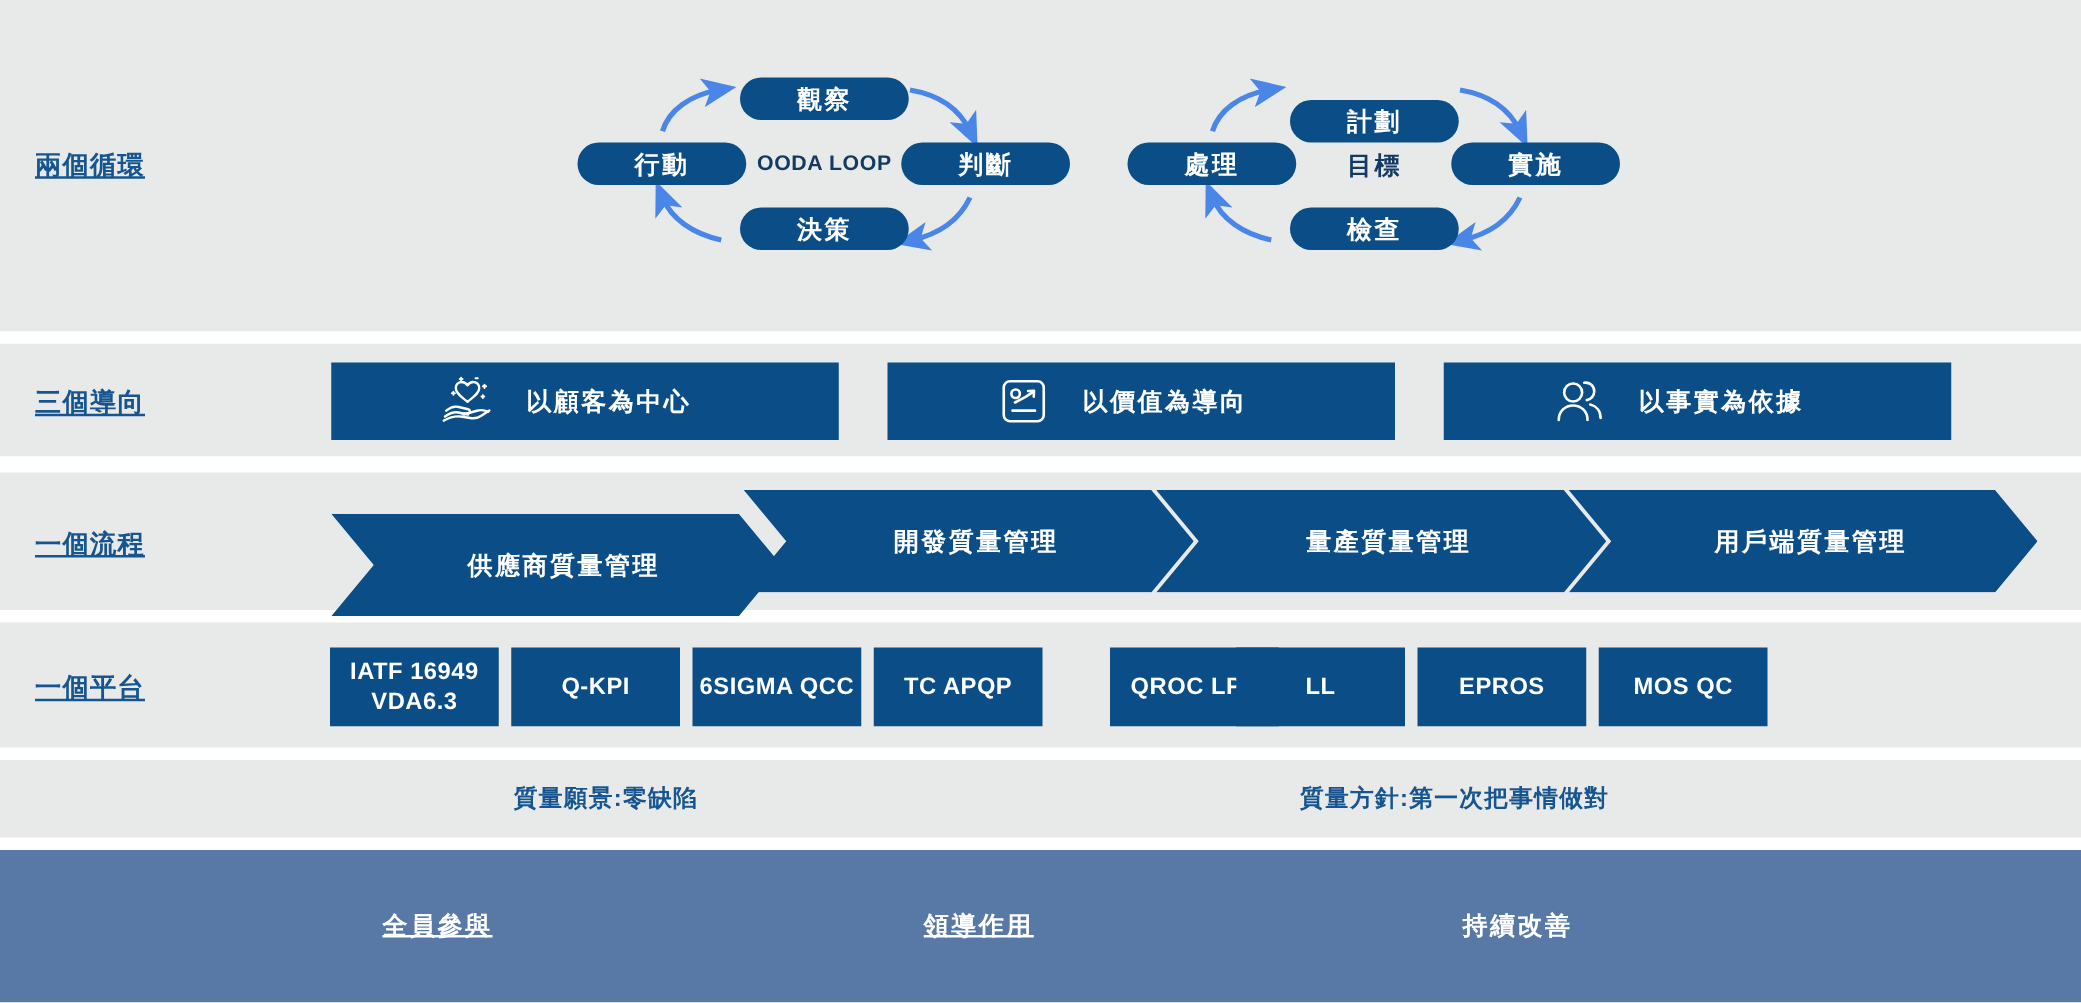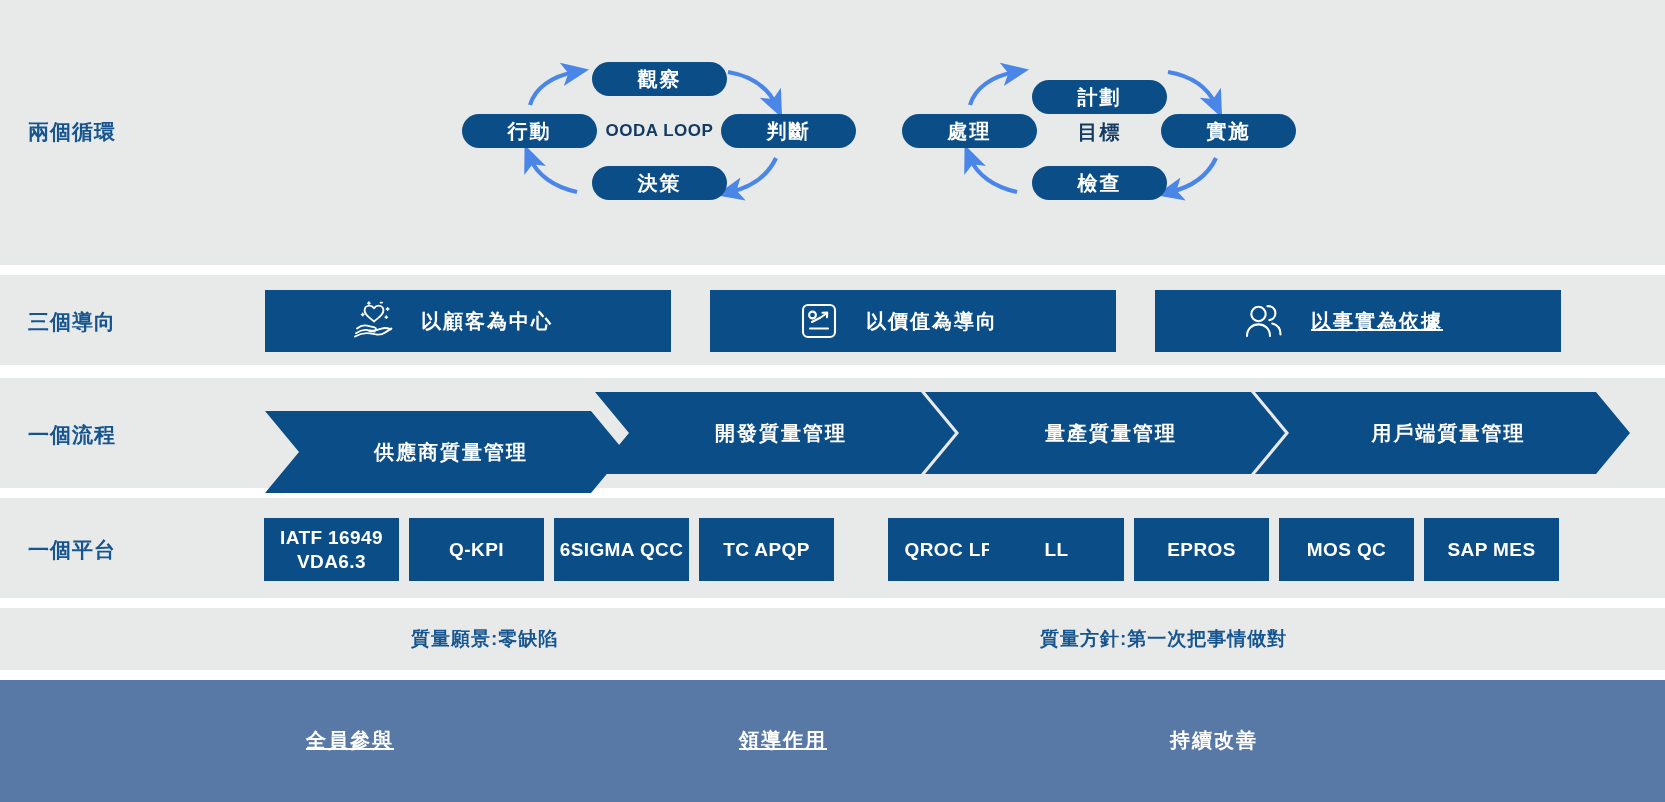--- a/index.html
+++ b/index.html
@@ -28,20 +28,21 @@
     background: #e8eaea;
   }
   .row-label {
     position: absolute;
     left: 28px;
     color: #16558f;
     font-size: 21px;
     font-weight: 700;
     letter-spacing: 1px;
     white-space: nowrap;
+    text-decoration: underline;
   }
 
   
   #band-cycles { top: 0; height: 265px; }
 
   .loop { position: absolute; top: 0; height: 265px; }
   .pill {
     position: absolute;
     background: #0b4d86;
     border-radius: 24px;
@@ -243,21 +244,21 @@
           <rect x="6" y="5" width="32" height="32" rx="5"></rect>
           <circle cx="15.5" cy="15" r="3.4"></circle>
           <path d="M15 22 L23.5 17.5 L29.5 13.5"></path>
           <path d="M25.5 12.8 L30.2 12.6 L30 17.3"></path>
           <path d="M13 28.5 L31 28.5"></path>
         </svg>
       </div>
       <div class="orient-label">以價值為導向</div>
     </div>
 
-    <div class="orient-card" style="left:1155px; width:406px;text-decoration:underline;">
+    <div class="orient-card" style="left:1155px; width:406px;">
       <div class="orient-icon">
         <svg width="48" height="40" viewBox="0 0 48 40" fill="none" stroke="#ffffff" stroke-width="2.1" stroke-linecap="round" stroke-linejoin="round">
           <circle cx="18.5" cy="13" r="7.2"></circle>
           <path d="M7 35 C7 27.8 12.2 23.4 18.5 23.4 C24.8 23.4 30 27.8 30 35"></path>
           <path d="M27.4 5.2 C31.8 4.6 35.4 7.8 35.4 12 C35.4 15.6 32.8 18.6 29.4 19.1"></path>
           <path d="M32.2 22.6 C37.2 23.8 40.5 27.8 40.5 33.4"></path>
         </svg>
       </div>
       <div class="orient-label">以事實為依據</div>
     </div>
@@ -301,23 +302,20 @@
     </div>
     <div class="tile" style="left:989px; width:135px;">
       <div>LL</div>
     </div>
     <div class="tile" style="left:1134px; width:135px;">
       <div>EPROS</div>
     </div>
     <div class="tile" style="left:1279px; width:135px;">
       <div>MOS QC</div>
     </div>
-    <div class="tile" style="left:1424px; width:135px;">
-      <div>SAP MES</div>
-    </div>
   </div>
 
   <div class="band" id="band-statements">
     <div class="statement" style="left:411px;">質量願景:零缺陷</div>
     <div class="statement" style="left:1040px;">質量方針:第一次把事情做對</div>
   </div>
 
   <div class="band" id="band-footer">
     <div class="footer-item" style="left:350px;text-decoration:underline;">全員參與</div>
     <div class="footer-item" style="left:783px;text-decoration:underline;">領導作用</div>

